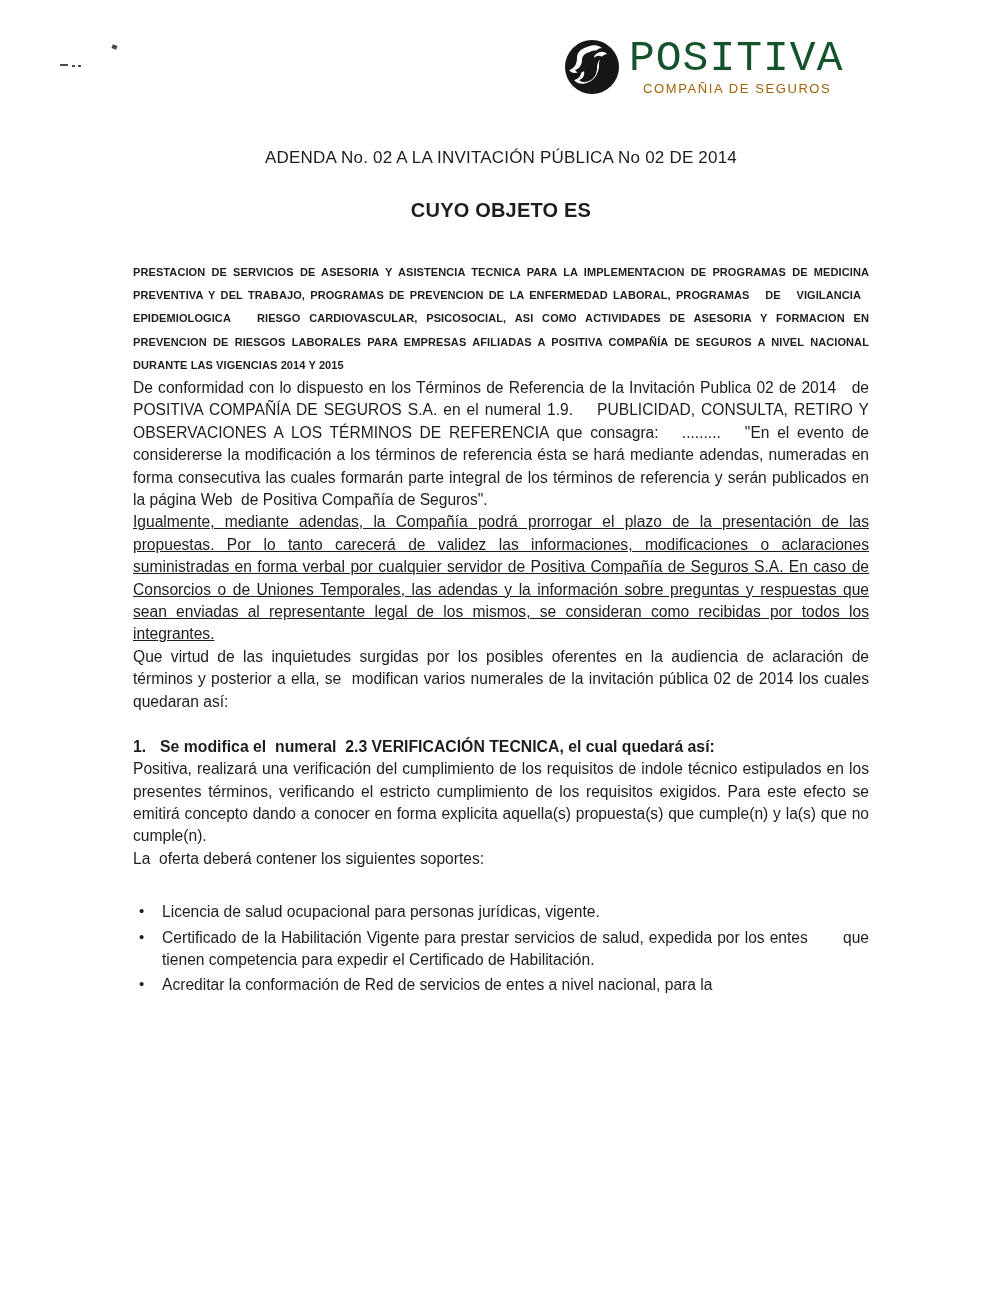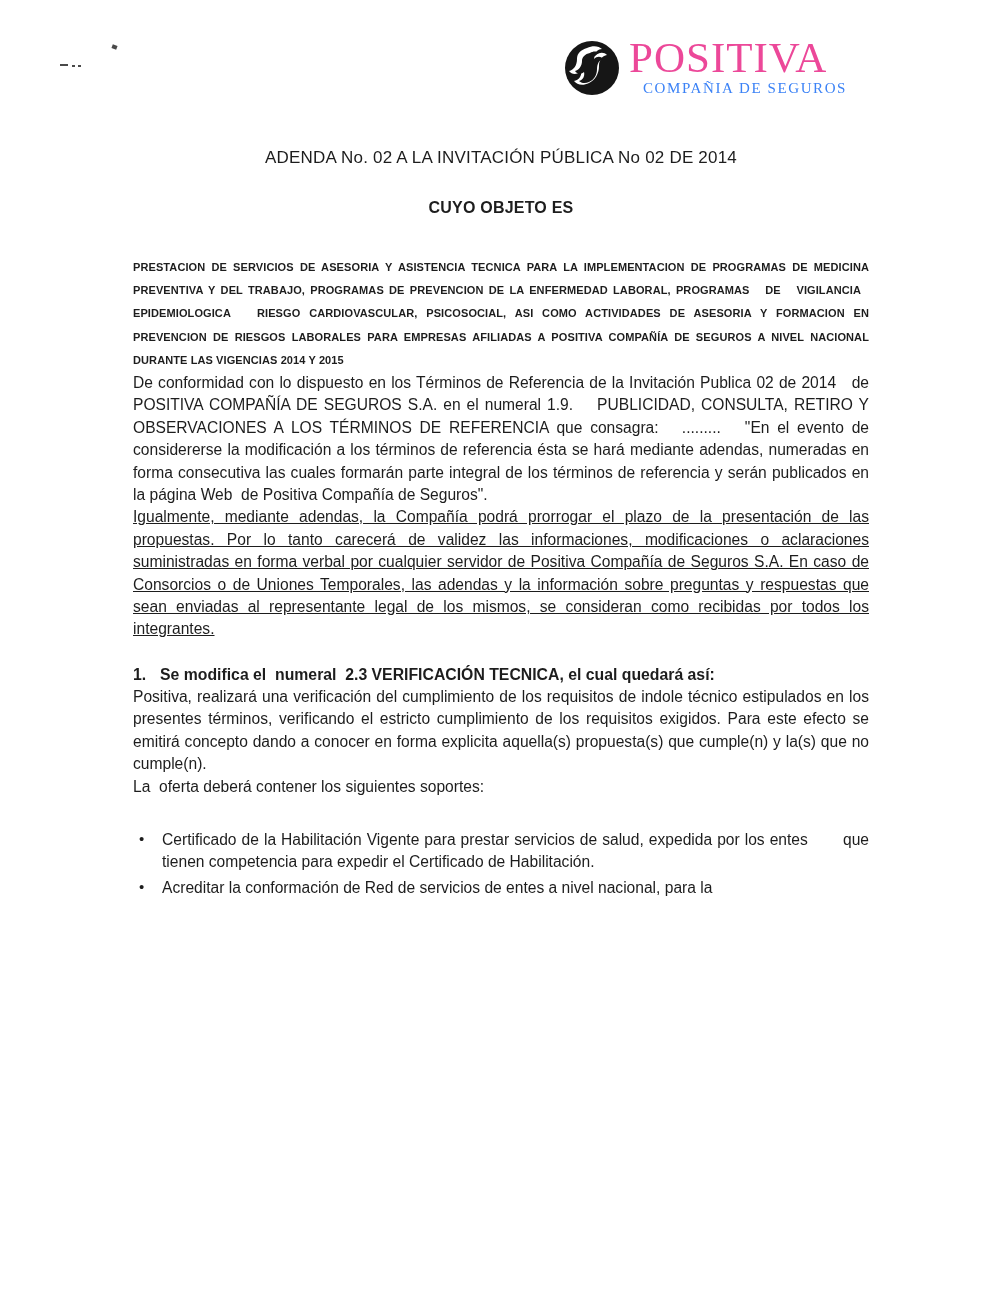--- a/index.html
+++ b/index.html
@@ -20,41 +20,41 @@
   .artifact.dash3{left:78px;top:65px;width:3px;height:2px;}
 
   
   .logo{
     position:absolute;left:563px;top:38px;
     display:flex;align-items:center;
   }
   .globe{width:58px;height:58px;flex:0 0 auto;display:block;}
   .logo-text{display:flex;flex-direction:column;margin-left:8px;}
   .brand{
-    font-family:Liberation Serif, serif;
+    font-family:Liberation Mono, monospace;
     font-size:43px;line-height:40px;
-    letter-spacing:1px;color:#ec4899;
+    letter-spacing:1px;color:#14532d;
   }
   .tagline{
-    font-family:Liberation Serif, serif;
-    font-size:15px;letter-spacing:1.6px;
-    color:#3b82f6;margin-top:2px;margin-left:14px;
+    font-family:Liberation Sans, sans-serif;
+    font-size:13px;letter-spacing:1.6px;
+    color:#a16207;margin-top:2px;margin-left:14px;
     white-space:nowrap;
   }
 
   .content{
     position:absolute;left:133px;top:0;width:736px;
     padding-top:148px;
   }
   .title{
     font-size:17px;font-weight:normal;text-align:center;
     margin:0;letter-spacing:0.2px;
   }
   .subtitle{
-    font-size:16px;font-weight:bold;text-align:center;
+    font-size:20px;font-weight:bold;text-align:center;
     margin:31px 0 0 0;letter-spacing:0.2px;
   }
   .object-par{
     margin:39px 0 0 0;
     font-size:11px;font-weight:bold;line-height:23.2px;
     text-align:justify;letter-spacing:0.1px;
   }
   p.body-par{
     font-size:15.6px;line-height:22.4px;
     text-align:justify;margin:0;
@@ -132,29 +132,31 @@
     <h1 class="title">ADENDA No. 02 A LA INVITACIÓN PÚBLICA No 02 DE 2014</h1>
 
     <h2 class="subtitle">CUYO OBJETO ES</h2>
 
     <p class="object-par">PRESTACION DE SERVICIOS DE ASESORIA Y ASISTENCIA TECNICA PARA LA IMPLEMENTACION DE PROGRAMAS DE MEDICINA PREVENTIVA Y DEL TRABAJO, PROGRAMAS DE PREVENCION DE LA ENFERMEDAD LABORAL, PROGRAMAS &nbsp; DE &nbsp; VIGILANCIA &nbsp; EPIDEMIOLOGICA &nbsp; RIESGO CARDIOVASCULAR, PSICOSOCIAL, ASI COMO ACTIVIDADES DE ASESORIA Y FORMACION EN PREVENCION DE RIESGOS LABORALES PARA EMPRESAS AFILIADAS A POSITIVA COMPAÑÍA DE SEGUROS A NIVEL NACIONAL DURANTE LAS VIGENCIAS 2014 Y 2015</p>
 
     <p class="body-par mt-lg"><span>De conformidad con lo dispuesto en los Términos de Referencia de la Invitación Publica 02 de 2014 &nbsp; de POSITIVA COMPAÑÍA DE SEGUROS S.A. en el numeral 1.9.</span><span class="it">PUBLICIDAD, CONSULTA, RETIRO Y OBSERVACIONES A LOS TÉRMINOS DE REFERENCIA que consagra: &nbsp; .........</span><span class="it">"En el evento de considererse la modificación a los términos de referencia ésta se hará mediante adendas, numeradas en forma consecutiva las cuales formarán parte integral de los términos de referencia y serán publicados en la página Web &nbsp;de Positiva Compañía de Seguros".</span></p>
 
     <p class="body-par mt-md">Igualmente, mediante adendas, la Compañía podrá prorrogar el plazo de la presentación de las propuestas. Por lo tanto carecerá de validez las informaciones, modificaciones o aclaraciones suministradas en forma verbal por cualquier servidor de Positiva Compañía de Seguros S.A. En caso de Consorcios o de Uniones Temporales, las adendas y la información sobre preguntas y respuestas que sean enviadas al representante legal de los mismos, se consideran como recibidas por todos los integrantes.</p>
 
+    <p class="body-par mt-sm">Que virtud de las inquietudes surgidas por los posibles oferentes en la audiencia de aclaración de términos y posterior a ella, se &nbsp;modifican varios numerales de la invitación pública 02 de 2014 los cuales quedaran así:</p>
 
     <div class="numbered">
       <span class="num">1.</span>
       <span>Se modifica el &nbsp;numeral &nbsp;2.3 VERIFICACIÓN TECNICA, el cual quedará así:</span>
     </div>
 
     <p class="body-par mt-after-num">Positiva, realizará una verificación del cumplimiento de los requisitos de indole técnico estipulados en los presentes términos, verificando el estricto cumplimiento de los requisitos exigidos. Para este efecto se emitirá concepto dando a conocer en forma explicita aquella(s) propuesta(s) que cumple(n) y la(s) que no cumple(n).</p>
 
     <p class="body-par mt-lg">La &nbsp;oferta deberá contener los siguientes soportes:</p>
 
     <ul class="bullet-list">
+      <li>Licencia de salud ocupacional para personas jurídicas, vigente.</li>
       <li>Certificado de la Habilitación Vigente para prestar servicios de salud, expedida por los entes &nbsp;&nbsp;&nbsp;&nbsp;&nbsp; que tienen competencia para expedir el Certificado de Habilitación.</li>
       <li>Acreditar la conformación de Red de servicios de entes a nivel nacional, para la</li>
     </ul>
 
   </div>
 </div>
 
 </body></html>

